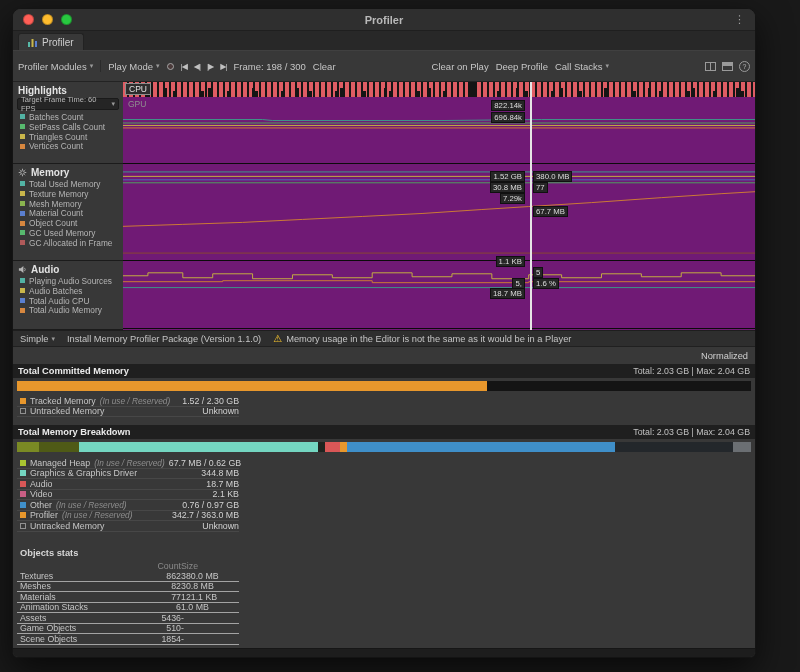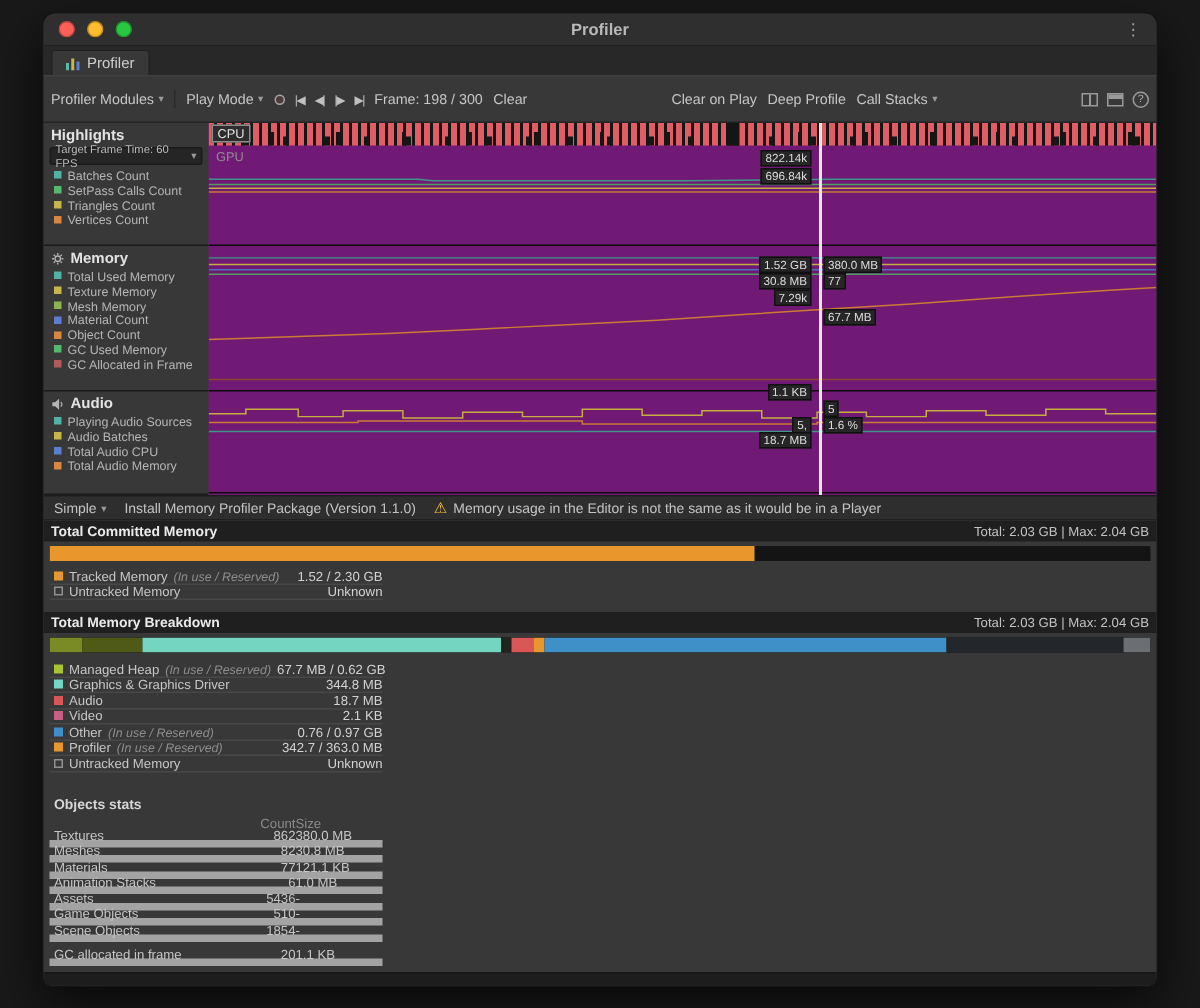--- a/index.html
+++ b/index.html
@@ -1,18 +1,18 @@
 <!DOCTYPE html>
 <html><head>
 <meta charset="utf-8">
 <style>
   *{margin:0;padding:0;box-sizing:border-box}
   html,body{width:800px;height:672px;background:#191919;font-family:"Liberation Sans",sans-serif;overflow:hidden}
   body{position:relative}
-  .window{position:absolute;left:28px;top:8px;width:744px;height:650px;background:#383838;border:1px solid #141414;border-radius:9px 9px 6px 6px;box-shadow:0 12px 34px rgba(0,0,0,.65);overflow:hidden;display:flex;flex-direction:column}
+  .window{position:absolute;left:12px;top:8px;width:744px;height:650px;background:#383838;border:1px solid #141414;border-radius:9px 9px 6px 6px;box-shadow:0 12px 34px rgba(0,0,0,.65);overflow:hidden;display:flex;flex-direction:column}
 
   
   .titlebar{height:22px;background:#2f2f2f;border-bottom:1px solid #1f1f1f;display:flex;align-items:center;position:relative;flex:none}
   .lights{display:flex;gap:8px;margin-left:10px;z-index:2}
   .light{width:11px;height:11px;border-radius:50%;border:1px solid rgba(0,0,0,.25)}
   .win-title{position:absolute;left:0;right:0;text-align:center;font-size:11px;font-weight:bold;color:#b9b9b9}
   .titlebar .kebab{position:absolute;right:10px;color:#a0a0a0;font-size:11px}
 
   
   .tabbar{height:19px;background:#282828;display:flex;align-items:flex-end;padding-left:5px;flex:none}
@@ -78,21 +78,21 @@
   .seg-bar{height:10px;display:flex;margin:3px 0 6px;background:#141414;overflow:hidden}
   .seg-bar div{height:100%;flex:none}
   .mem-row{display:flex;align-items:center;height:10.5px;font-size:8.8px;color:#c6c6c6;border-bottom:1px solid #474747;width:222px;padding-left:3px;gap:4px;white-space:nowrap}
   .mem-row .swatch{width:6px;height:6px;flex:none}
   .mem-row .swatch.outline{border:1px solid #909090;background:transparent}
   .mem-row .note{font-style:italic;color:#8d8d8d;font-size:8.3px}
   .mem-row .val{margin-left:auto;color:#d2d2d2}
   .gap8{height:8px}.gap14{height:14px}.gap6{height:6px}
   .obj-title{font-size:9.3px;color:#d6d6d6;margin:2px 0 3px;padding-left:3px;font-weight:bold}
   .obj-hrow{display:flex;color:#8a8a8a;height:10.5px;width:222px;padding-left:3px;font-size:8.8px;align-items:center}
-  .obj-row{display:flex;height:10.5px;border-bottom:5px solid #a3a3a3;align-items:center;width:222px;padding-left:3px;font-size:8.8px;color:#c6c6c6}
+  .obj-row{display:flex;height:10.5px;border-bottom:1px solid #a3a3a3;align-items:center;width:222px;padding-left:3px;font-size:8.8px;color:#c6c6c6}
   .obj-label{flex:1}
   .obj-count{width:52px;text-align:right}
   .obj-size{width:58px;}
   .footer{height:9px;background:#1d1d1d;border-top:1px solid #161616;flex:none}
 </style>
 </head>
 <body>
 
 <div class="window">
 
@@ -299,20 +299,21 @@
       <span class="caret">▾</span>
     </div>
     <span>Install Memory Profiler Package (Version 1.1.0)</span>
     <div class="warn">
       <span class="warn-glyph">⚠</span>
       <span>Memory usage in the Editor is not the same as it would be in a Player</span>
     </div>
   </div>
 
   <div class="content">
+    <div class="normalized">Normalized</div>
 
     <div class="sec-header">
       <span>Total Committed Memory</span>
       <span class="totals">Total: 2.03 GB | Max: 2.04 GB</span>
     </div>
     <div class="bar-track">
       <div class="bar-fill" style="background: rgb(232, 151, 44); width: 64%;"></div>
     </div>
     <div class="mem-row">
       <span class="swatch" style="background: rgb(232, 151, 44);"></span>

